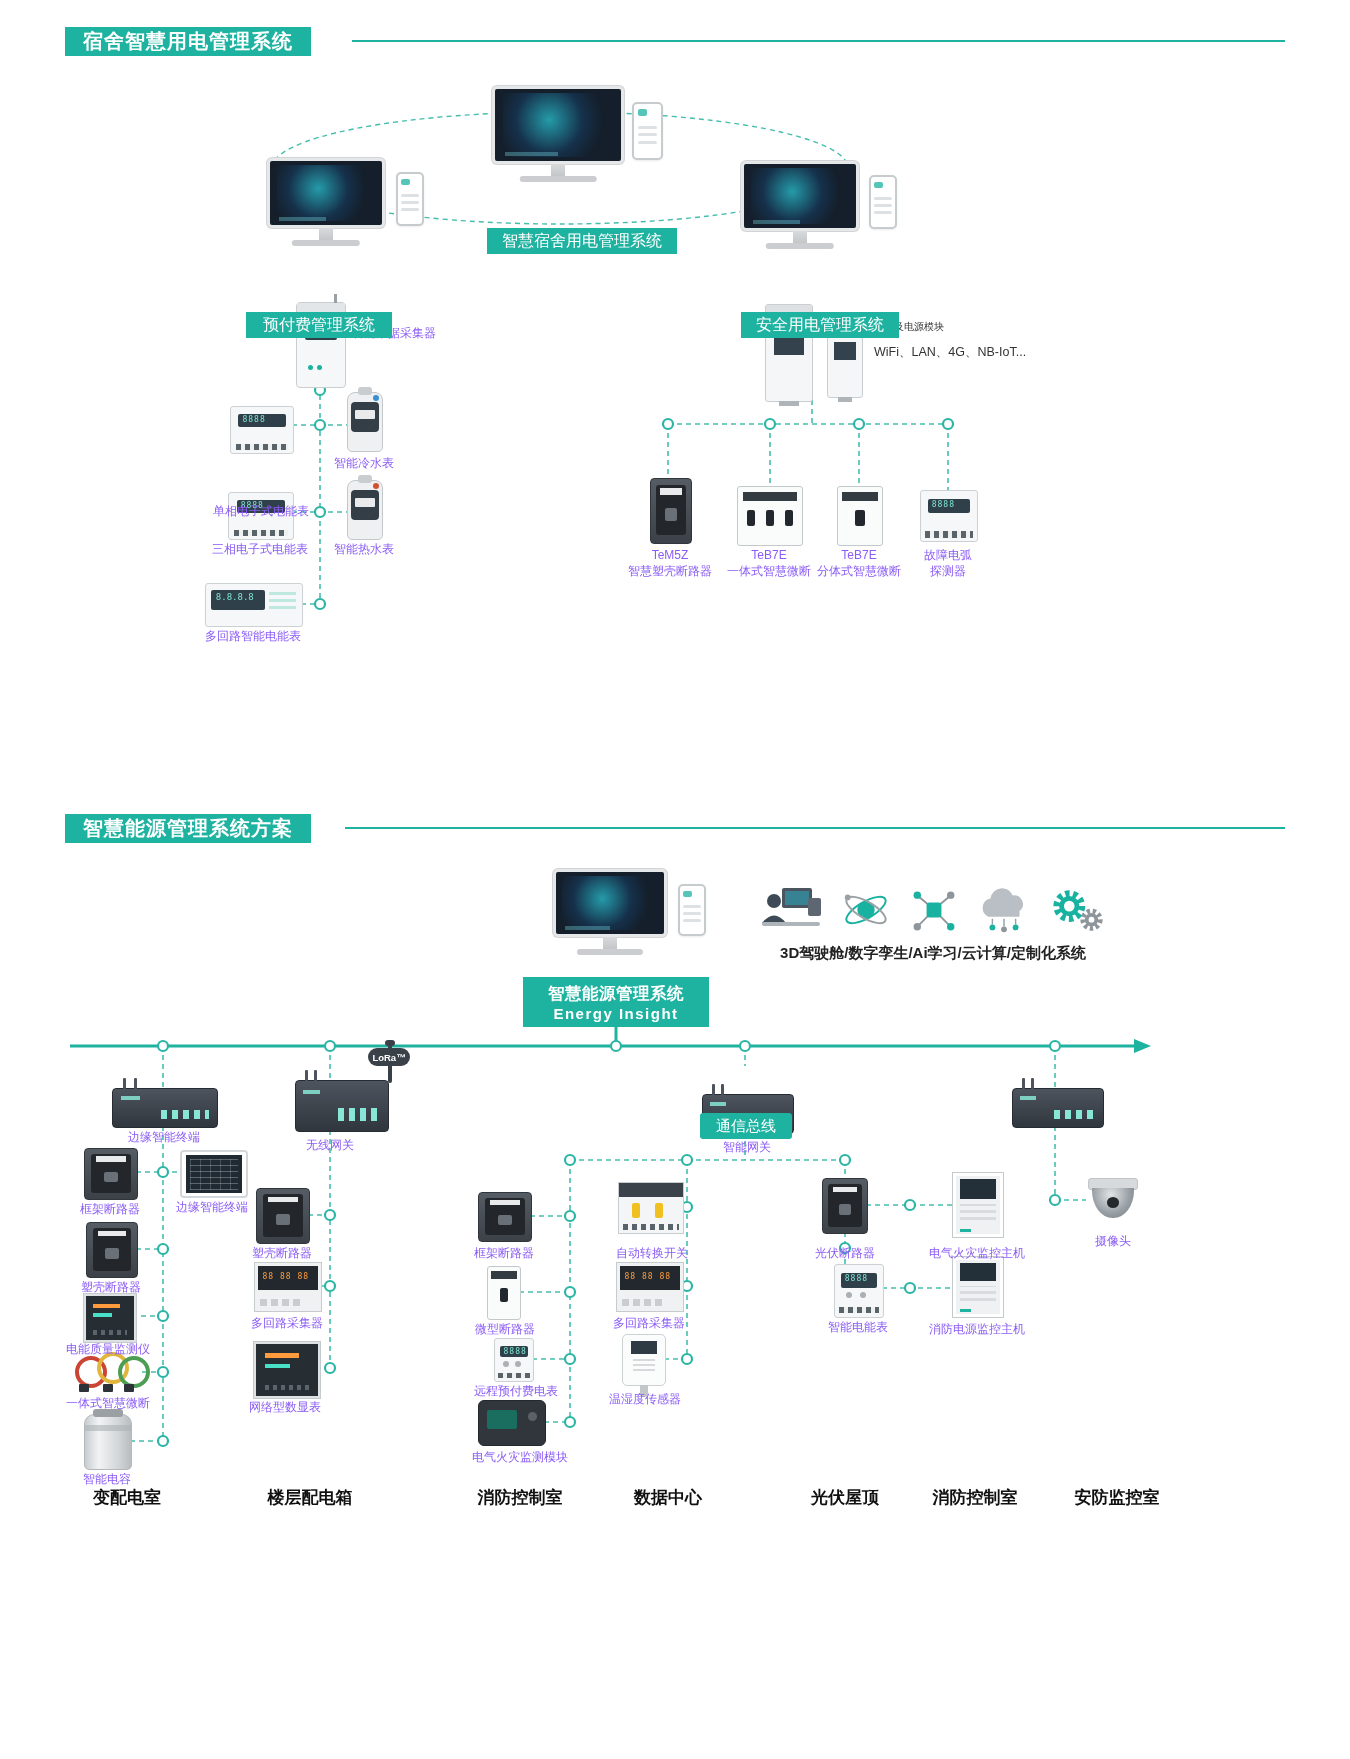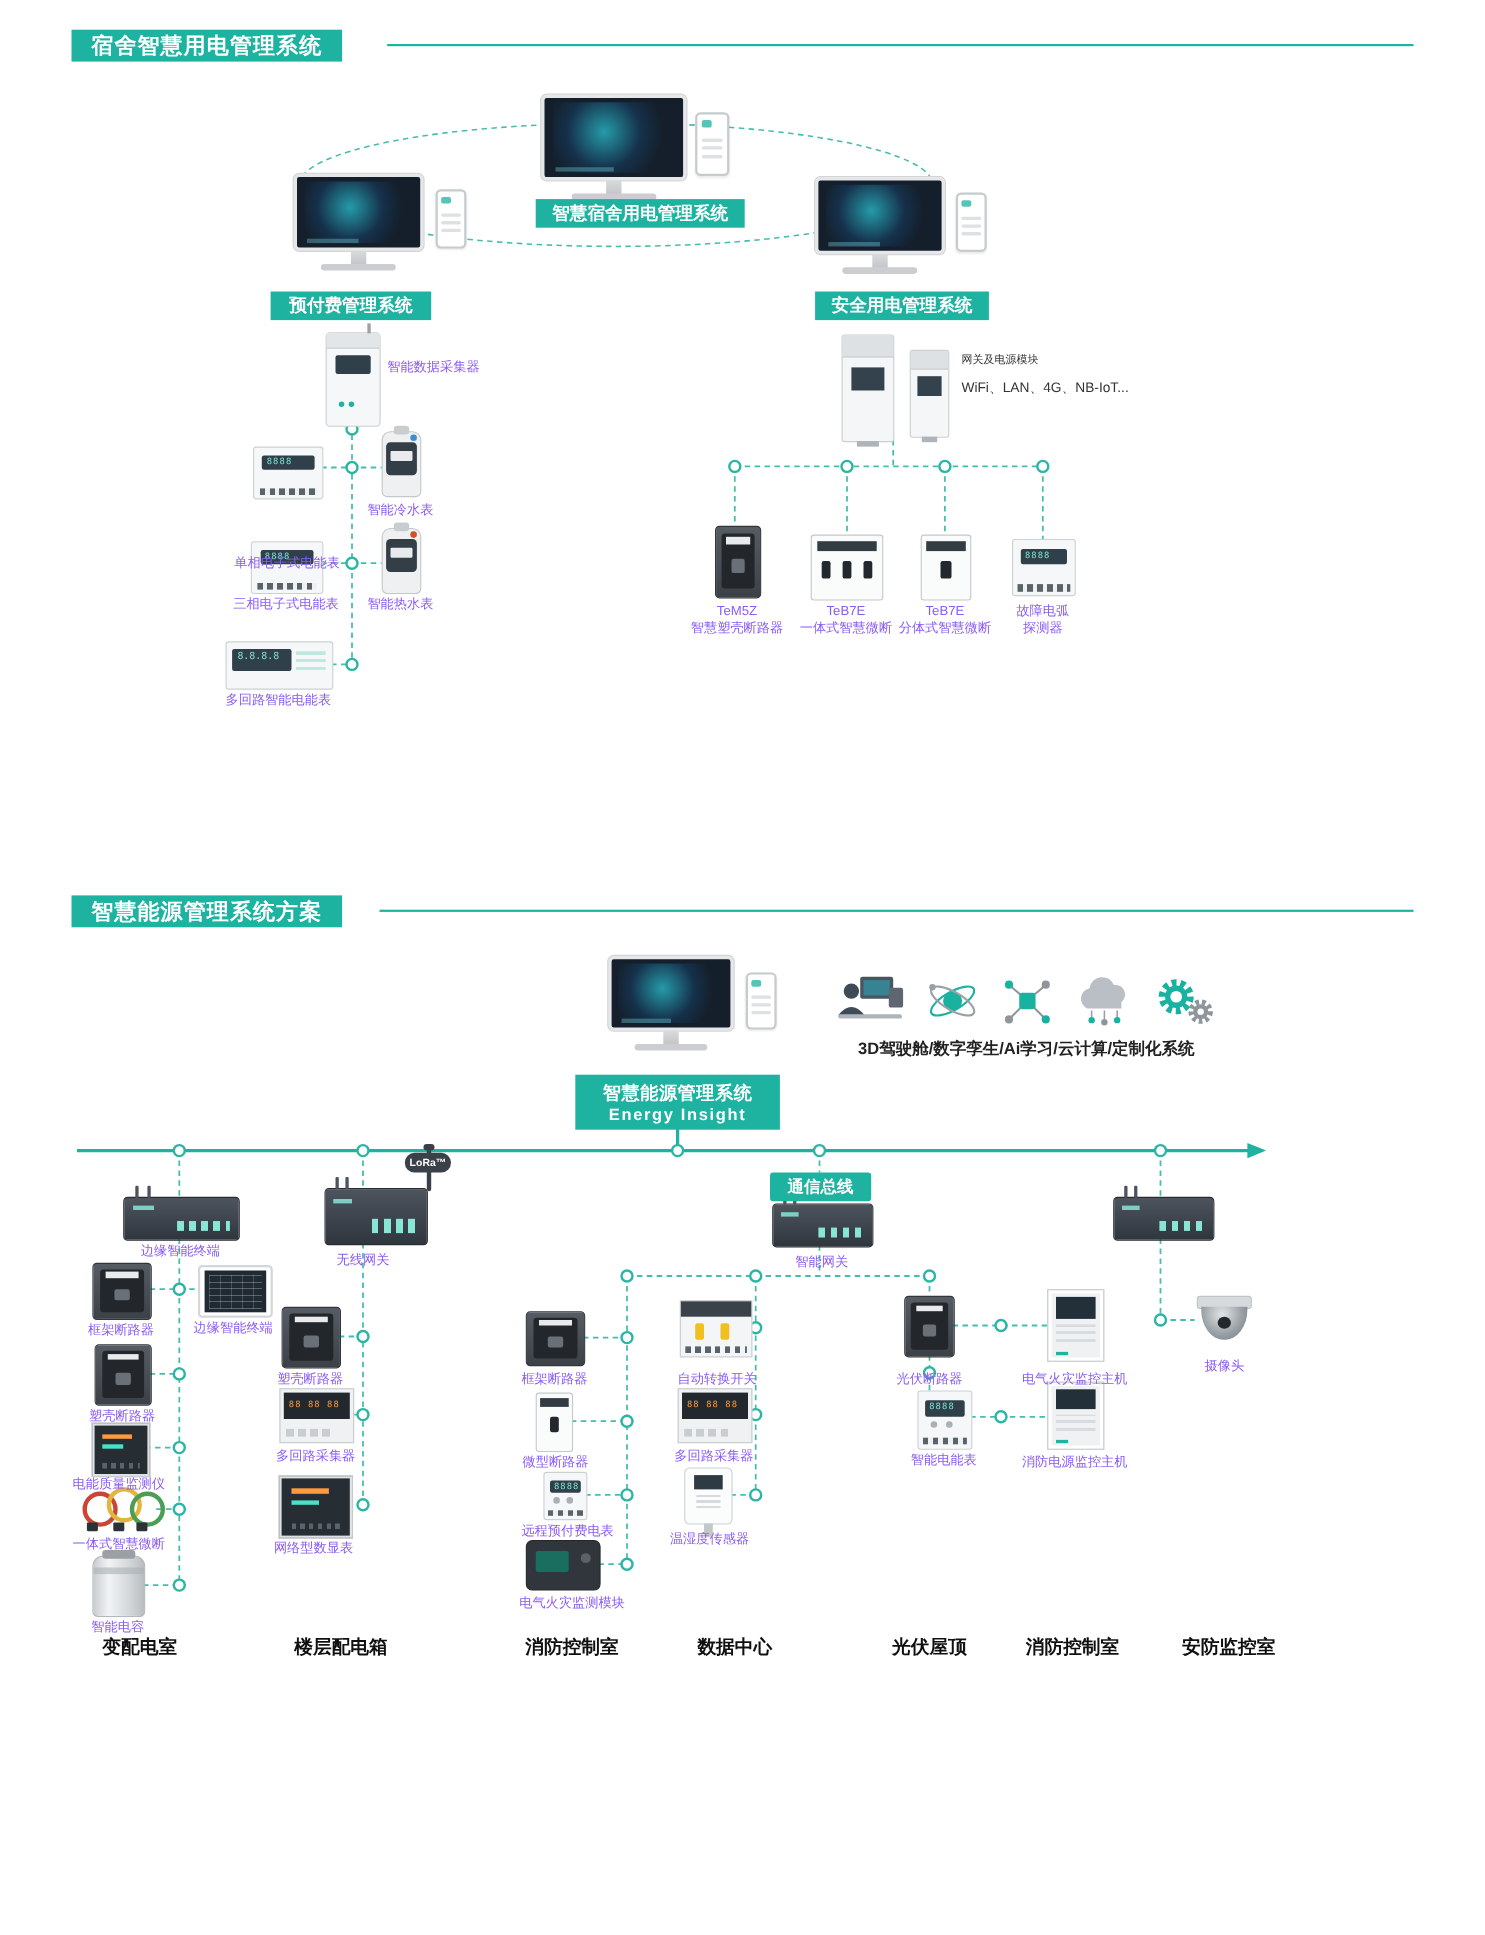--- a/index.html
+++ b/index.html
@@ -3,22 +3,22 @@
 <meta charset="utf-8">
 <style>
   html,body{margin:0;padding:0;background:#fff;}
   .page{position:relative;width:1350px;height:1759px;background:#fff;overflow:hidden;
         font-family:"Liberation Sans","DejaVu Sans",sans-serif;color:#333;}
   #wires{position:absolute;left:0;top:0;z-index:1;}
   #devices{position:absolute;inset:0;z-index:2;}
   .banner{position:absolute;height:29px;background:var(--accent);color:#fff;font-size:20px;font-weight:bold;
           display:inline-flex;align-items:center;padding:0 18px;letter-spacing:1px;z-index:4;}
   .banner-line{position:absolute;height:2px;background:var(--accent);z-index:4;}
-  .tealbox{position:absolute;background:var(--accent);color:#fff;font-weight:bold;display:flex;
-           align-items:center;justify-content:center;z-index:4;white-space:nowrap;}
+  .tealbox{position:absolute;background:var(--accent);color:#fff;font-weight:normal;display:flex;
+           align-items:center;justify-content:center;z-index:4;white-space:nowrap;margin-top:47px;}
   .ems-box{position:absolute;left:523px;top:977px;width:186px;height:50px;background:var(--accent);color:#fff;
            display:flex;flex-direction:column;align-items:center;justify-content:center;z-index:4;font-weight:bold;}
   .ems-box .l1{font-size:16.5px;letter-spacing:.5px;}
   .ems-box .l2{font-size:15px;letter-spacing:1.5px;}
   .bus-label{position:absolute;left:700px;top:1066px;width:92px;height:26px;border-radius:3px;font-size:15px;}
   .lora{position:absolute;left:368px;top:1048px;width:42px;height:18px;background:#3a4148;color:#fff;
         font-size:9.5px;font-weight:bold;border-radius:9px;display:flex;align-items:center;justify-content:center;z-index:5;}
   .dev{position:absolute;}
   .dev-label{position:absolute;font-size:12px;color:#8b5cf6;text-align:center;transform:translateX(-50%);
              line-height:1.3;white-space:nowrap;z-index:3;}

